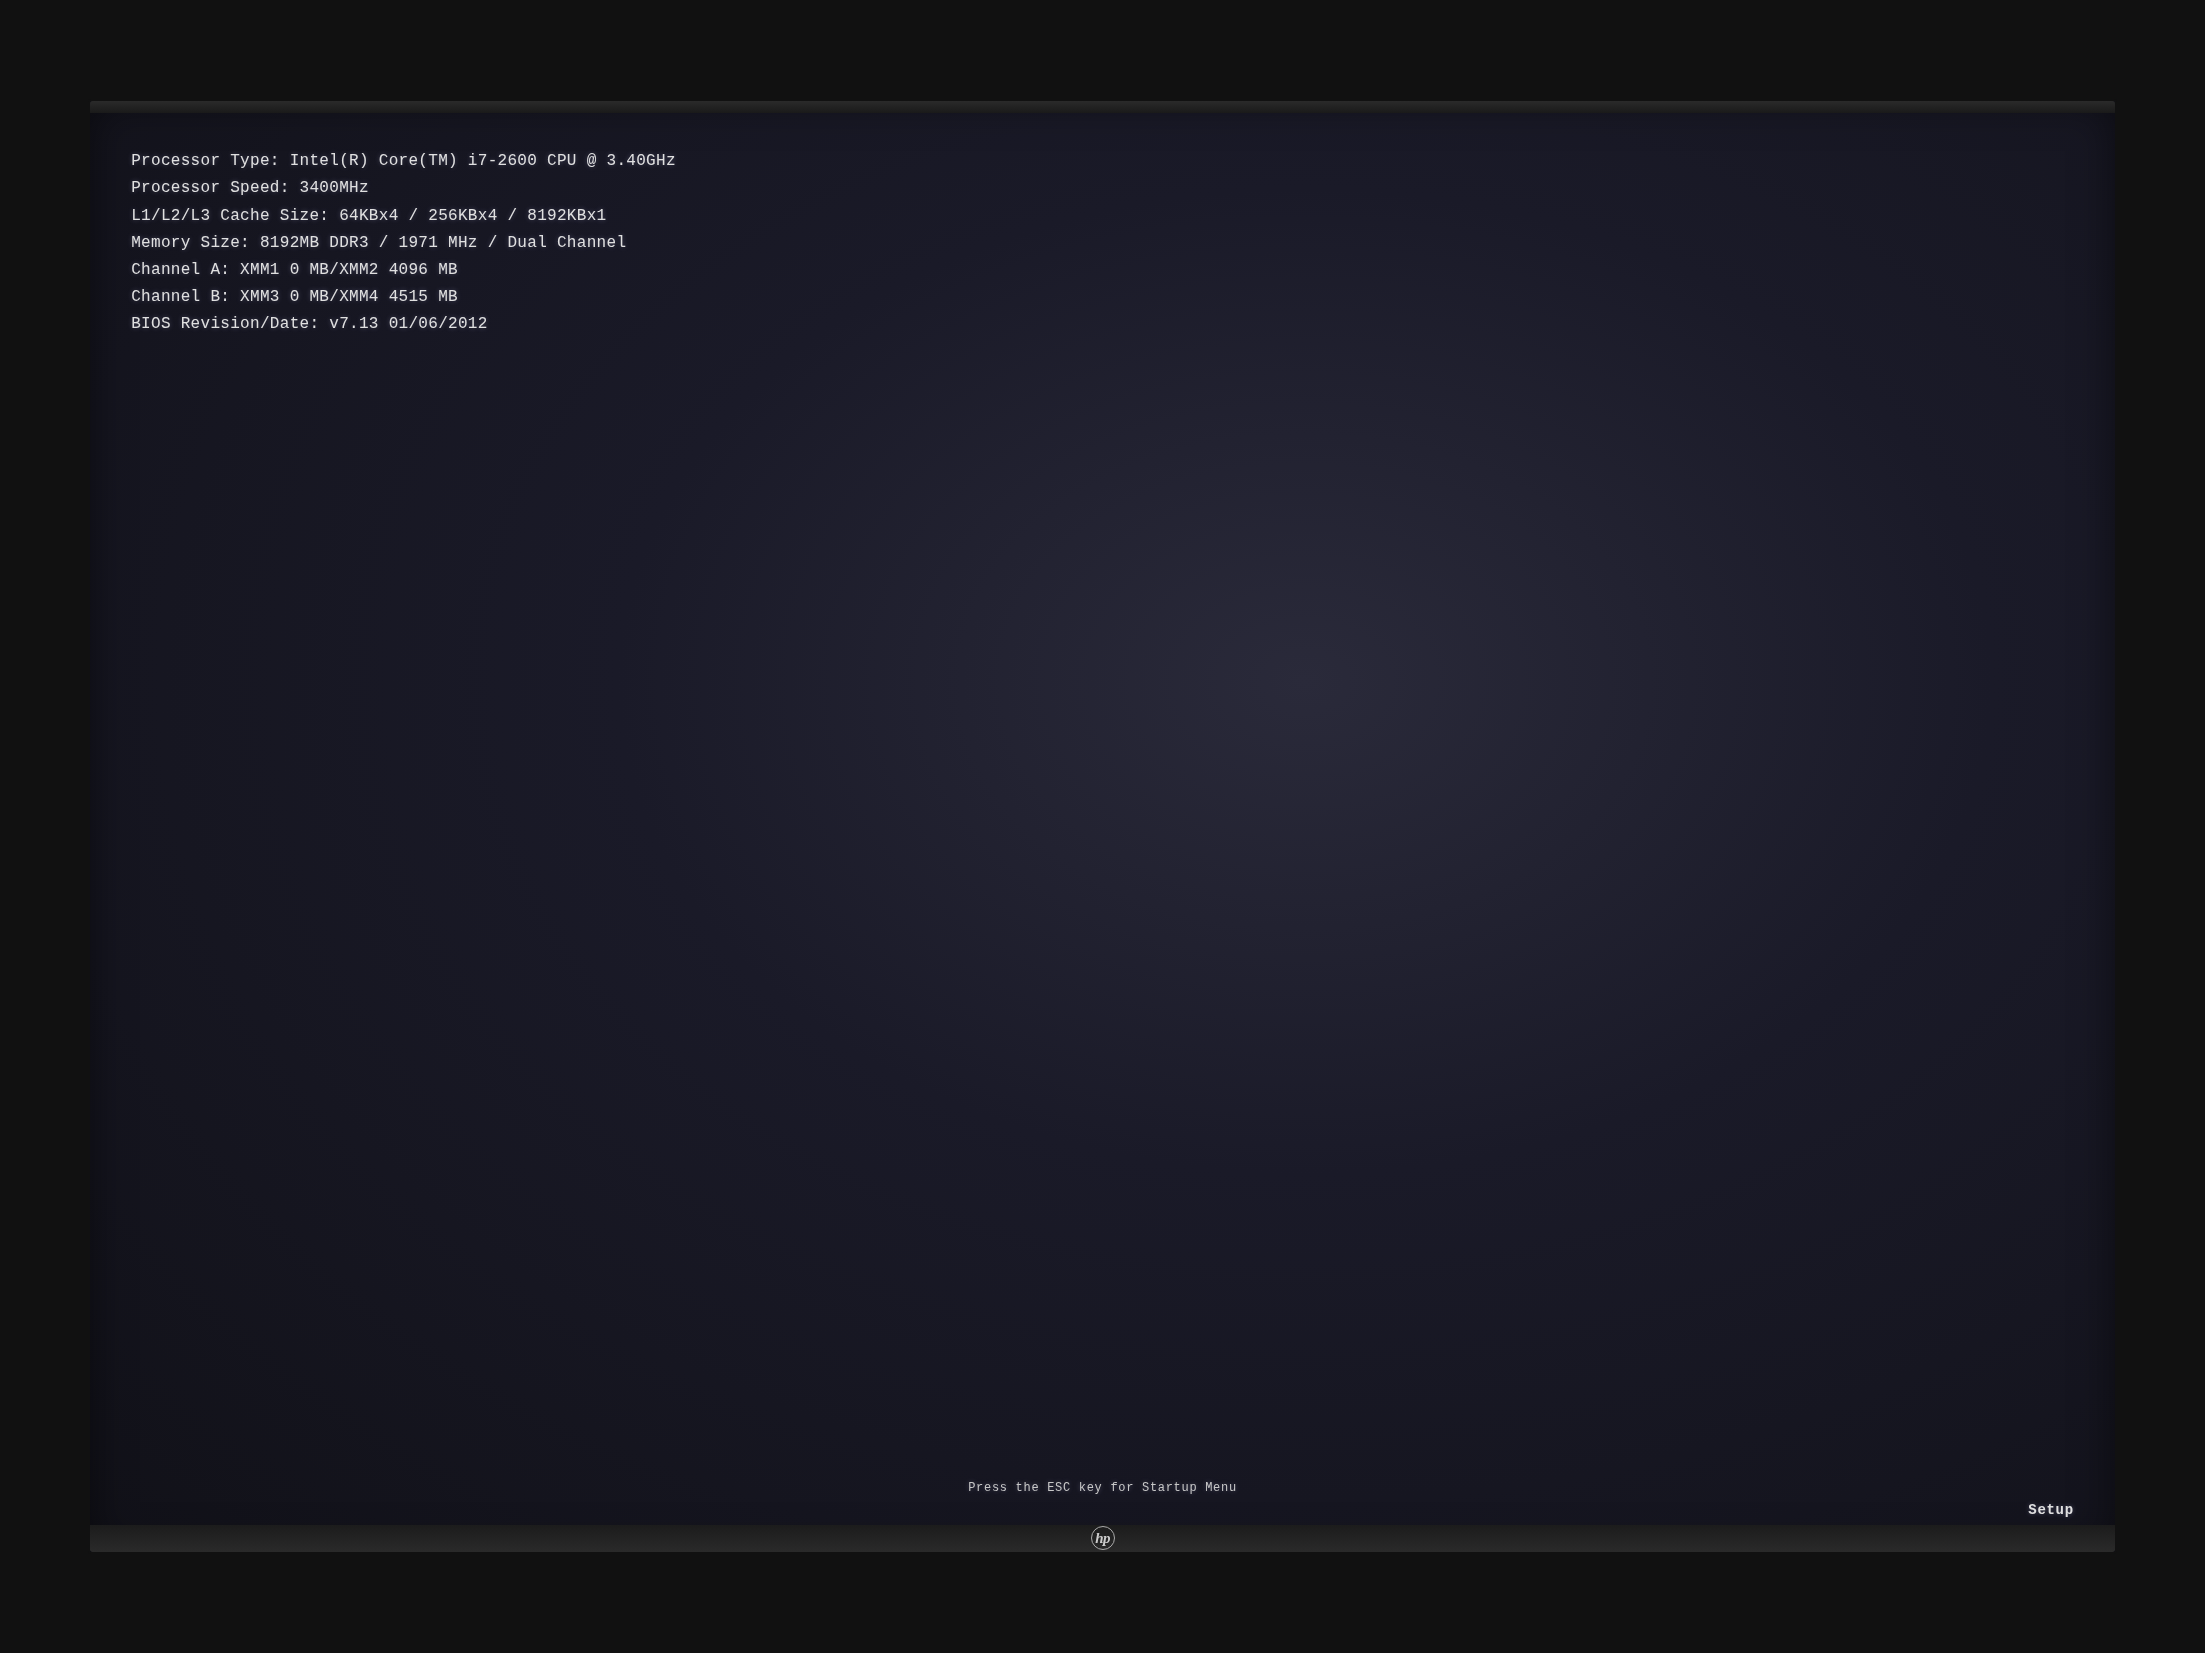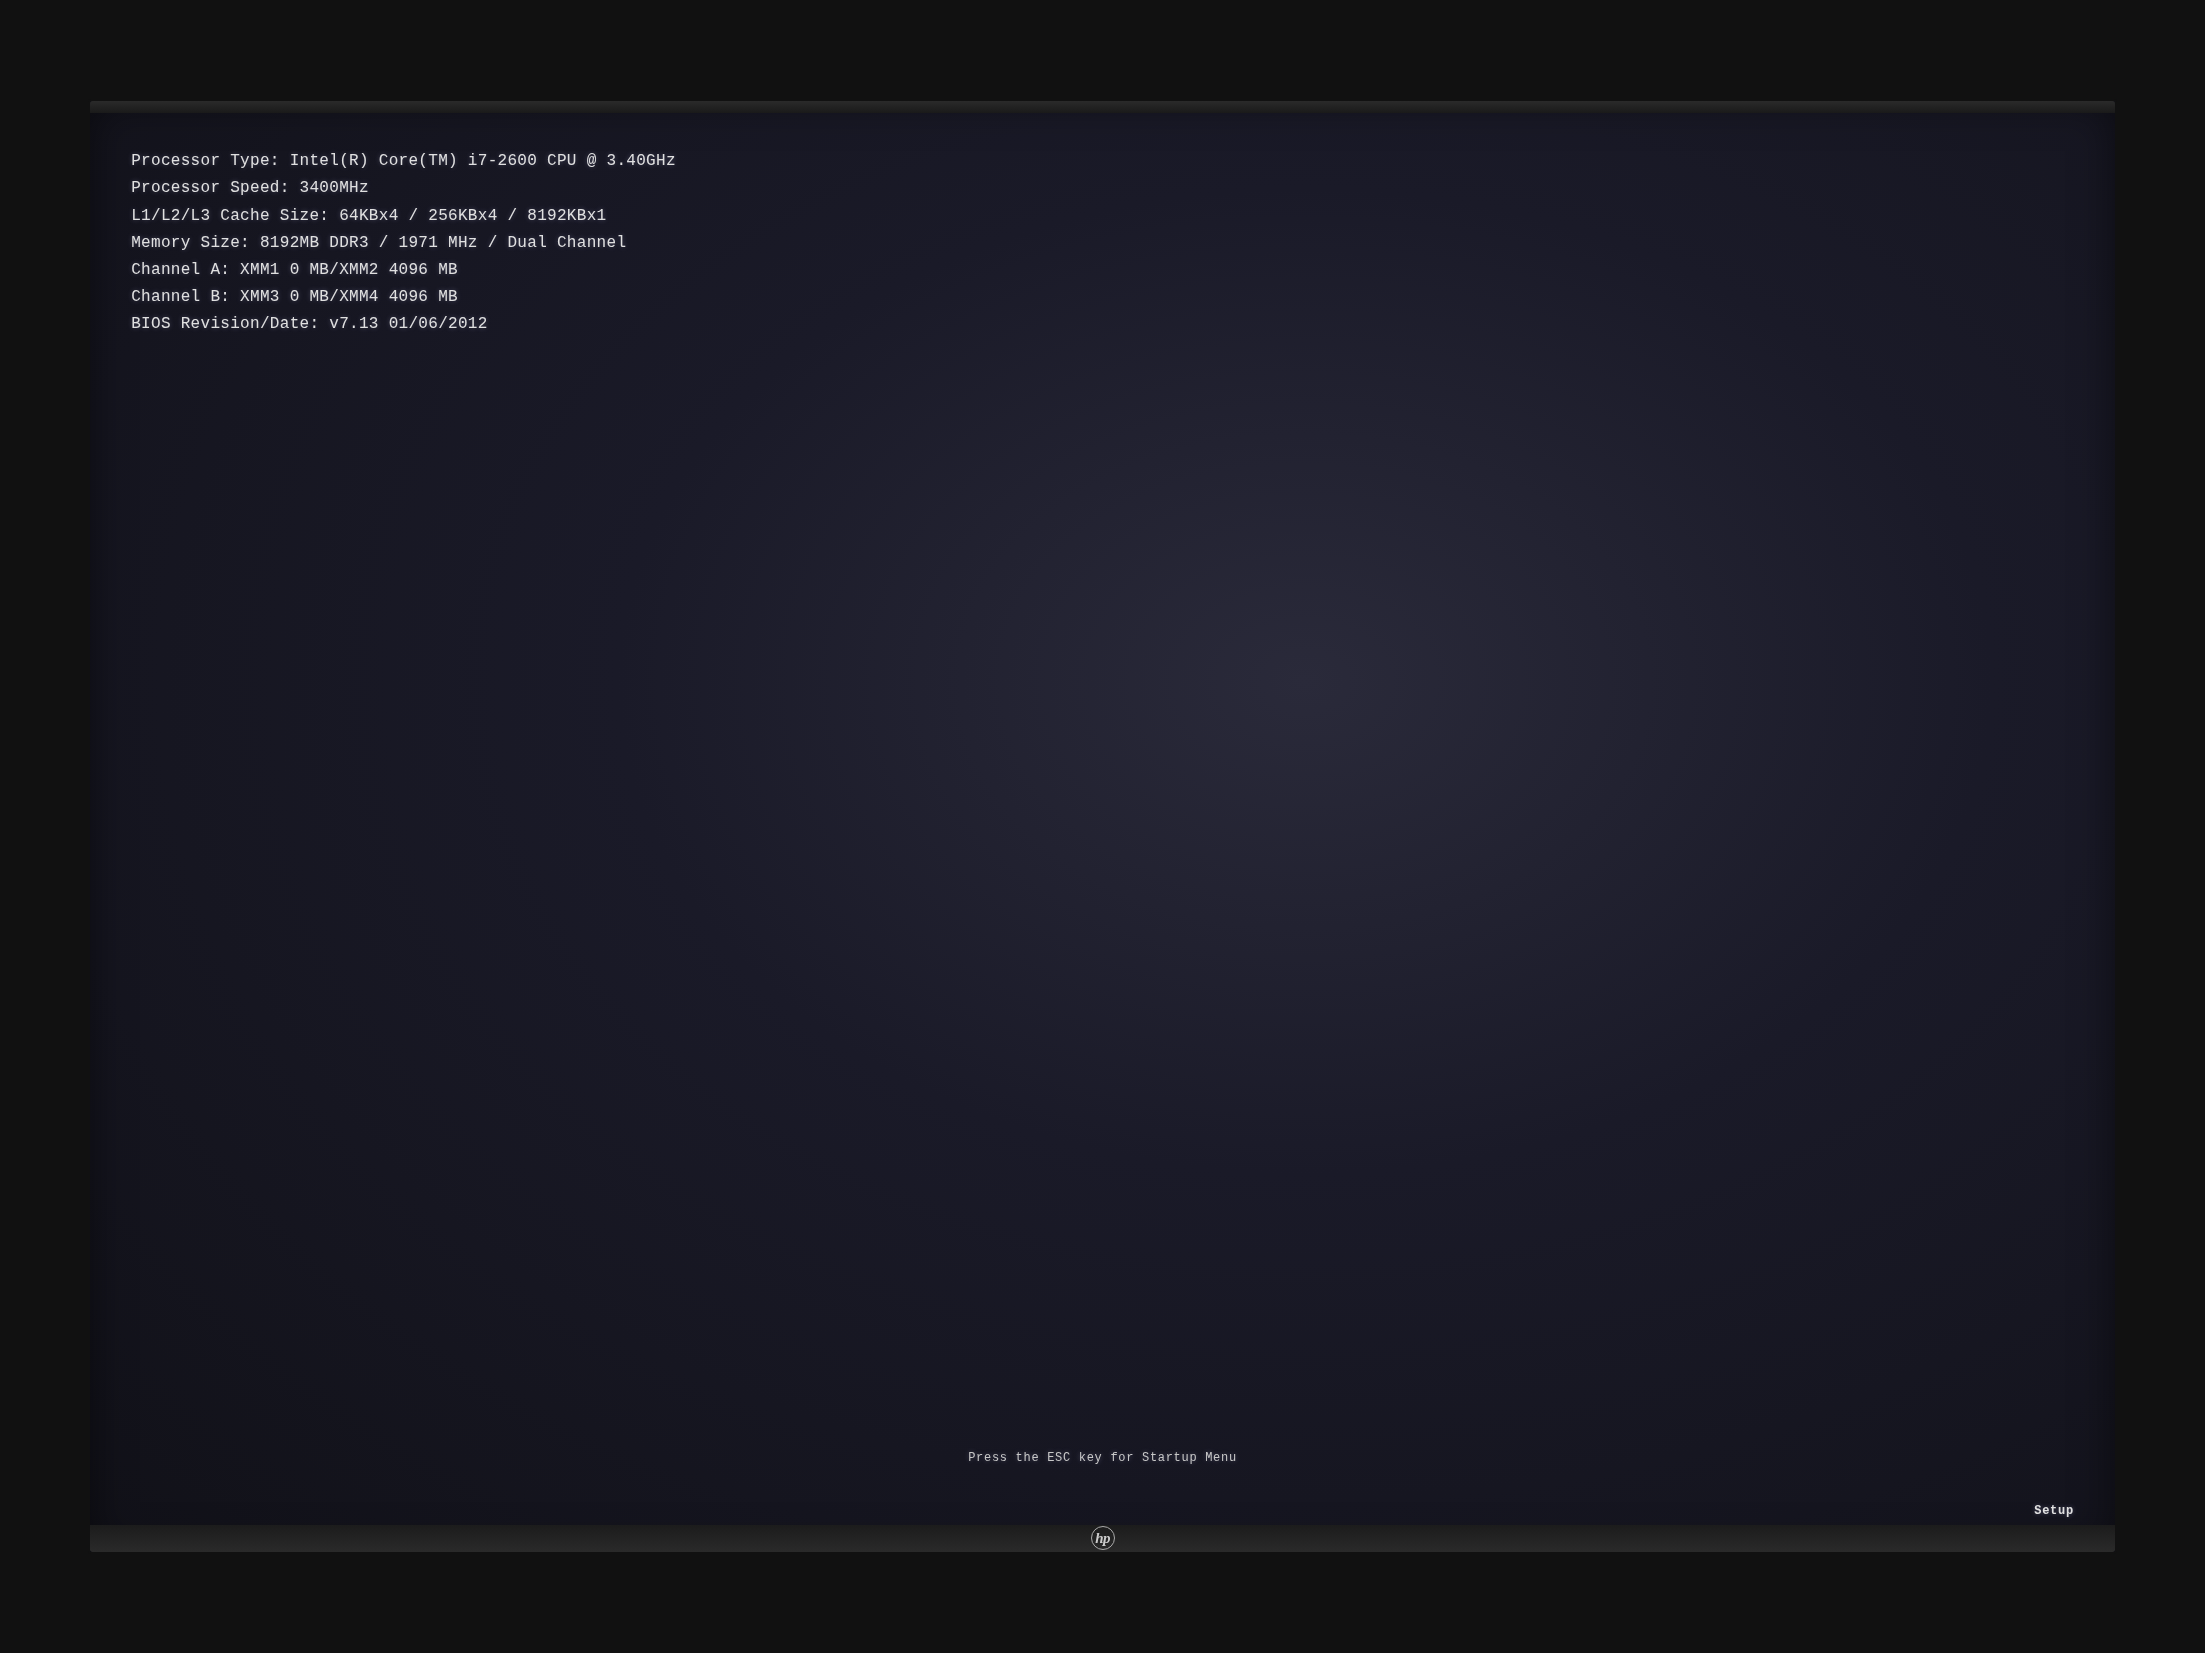--- a/index.html
+++ b/index.html
@@ -72,25 +72,24 @@
 
     .bottom-area {
       display: flex;
       justify-content: flex-end;
       align-items: flex-end;
       padding: 0 41px 6.8px 41px;
     }
 
     .setup-label {
       color: #e0e0e0;
-      font-size: 12px;
+      font-size: 14px;
       font-weight: bold;
       letter-spacing: 0.7px;
       text-shadow: 0 0 5.4px rgba(200, 200, 255, 0.3);
-      margin-top: 32px;
     }
 
     .bottom-bar {
       width: 100%;
       height: 27px;
       background: linear-gradient(to top, #2a2a2a, #1c1c1c);
       border-radius: 0 0 2.7px 2.7px;
       display: flex;
       align-items: center;
       justify-content: center;
@@ -129,21 +128,21 @@
   <div class="screen-container">
     <div class="top-bar"></div>
 
     <div class="bios-info">
 
     <div class="bios-line">Processor Type: Intel(R) Core(TM) i7-2600 CPU @ 3.40GHz</div>
         <div class="bios-line">Processor Speed: 3400MHz</div>
         <div class="bios-line">L1/L2/L3 Cache Size: 64KBx4 / 256KBx4 / 8192KBx1</div>
         <div class="bios-line">Memory Size: 8192MB DDR3 / 1971 MHz / Dual Channel</div>
         <div class="bios-line">Channel A: XMM1 0 MB/XMM2 4096 MB</div>
-        <div class="bios-line">Channel B: XMM3 0 MB/XMM4 4096 MB</div>
+        <div class="bios-line">Channel B: XMM3 0 MB/XMM4 4515 MB</div>
         <div class="bios-line">BIOS Revision/Date: v7.13 01/06/2012</div>
       </div>
 
     <div class="center-message">
       <span class="press-esc">Press the ESC key for Startup Menu</span>
     </div>
 
     <div class="bottom-area">
       <span class="setup-label">Setup</span>
     </div>

